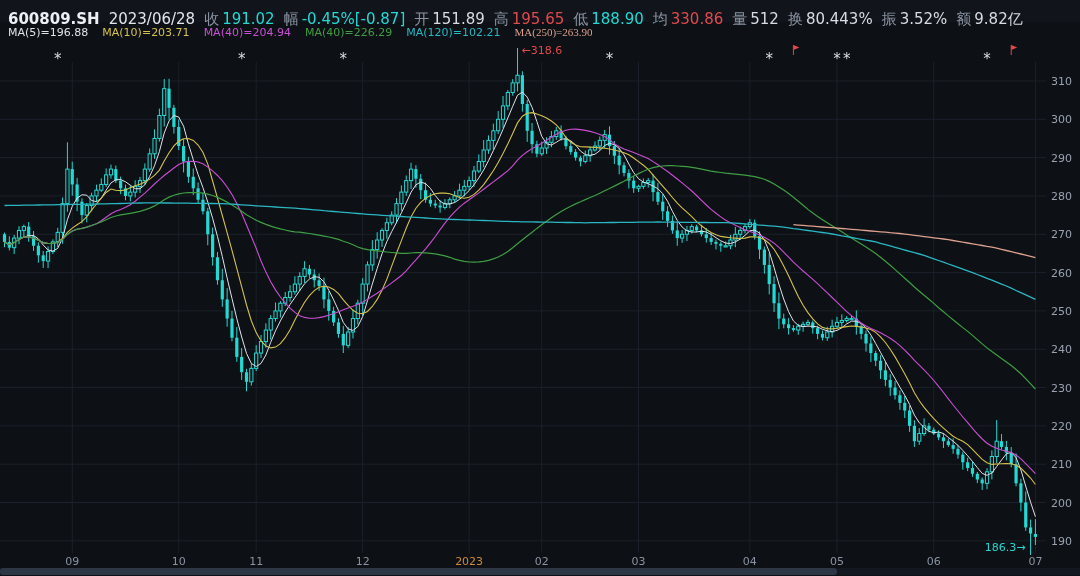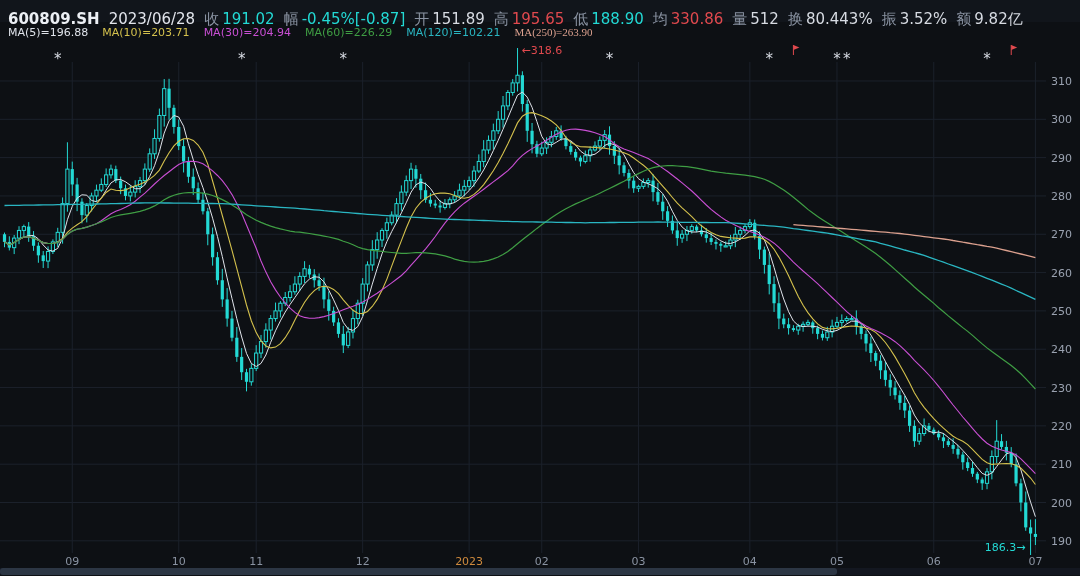--- a/index.html
+++ b/index.html
@@ -34,22 +34,22 @@
         <span class="qf">均<b class="v-up">330.86</b></span>
         <span class="qf">量<b class="v-flat">512</b></span>
         <span class="qf">换<b class="v-flat">80.443%</b></span>
         <span class="qf">振<b class="v-flat">3.52%</b></span>
         <span class="qf">额<b class="v-flat">9.82亿</b></span>
       </span>
   </div>
   <div class="legendbar" id="ma-legend">
       <span style="color: rgb(223, 227, 234);">MA(5)=196.88</span>
       <span style="color: rgb(212, 193, 77); text-align: center;">MA(10)=203.71</span>
-      <span style="color: rgb(201, 79, 212);">MA(30)=204.94</span>
-      <span style="color: rgb(63, 158, 68);">MA(60)=226.29</span>
+      <span style="color: rgb(201, 79, 212);">MA(40)=204.94</span>
+      <span style="color: rgb(63, 158, 68);">MA(40)=226.29</span>
       <span style="color: rgb(42, 182, 194);">MA(120)=102.21</span>
       <span style="color: rgb(219, 160, 142); font-family: Liberation Serif, serif;">MA(250)=263.90</span>
     </div>
   <svg id="chart" width="1080" height="534" viewBox="0 0 1080 534">
       <g>
         <line x1="0" x2="1046" y1="498.82160000000005" y2="498.82160000000005" stroke="#1b212b" stroke-width="1"></line>
         <line x1="0" x2="1046" y1="460.50160000000005" y2="460.50160000000005" stroke="#1b212b" stroke-width="1"></line>
         <line x1="0" x2="1046" y1="422.18160000000006" y2="422.18160000000006" stroke="#1b212b" stroke-width="1"></line>
         <line x1="0" x2="1046" y1="383.86160000000007" y2="383.86160000000007" stroke="#1b212b" stroke-width="1"></line>
         <line x1="0" x2="1046" y1="345.5416" y2="345.5416" stroke="#1b212b" stroke-width="1"></line>

